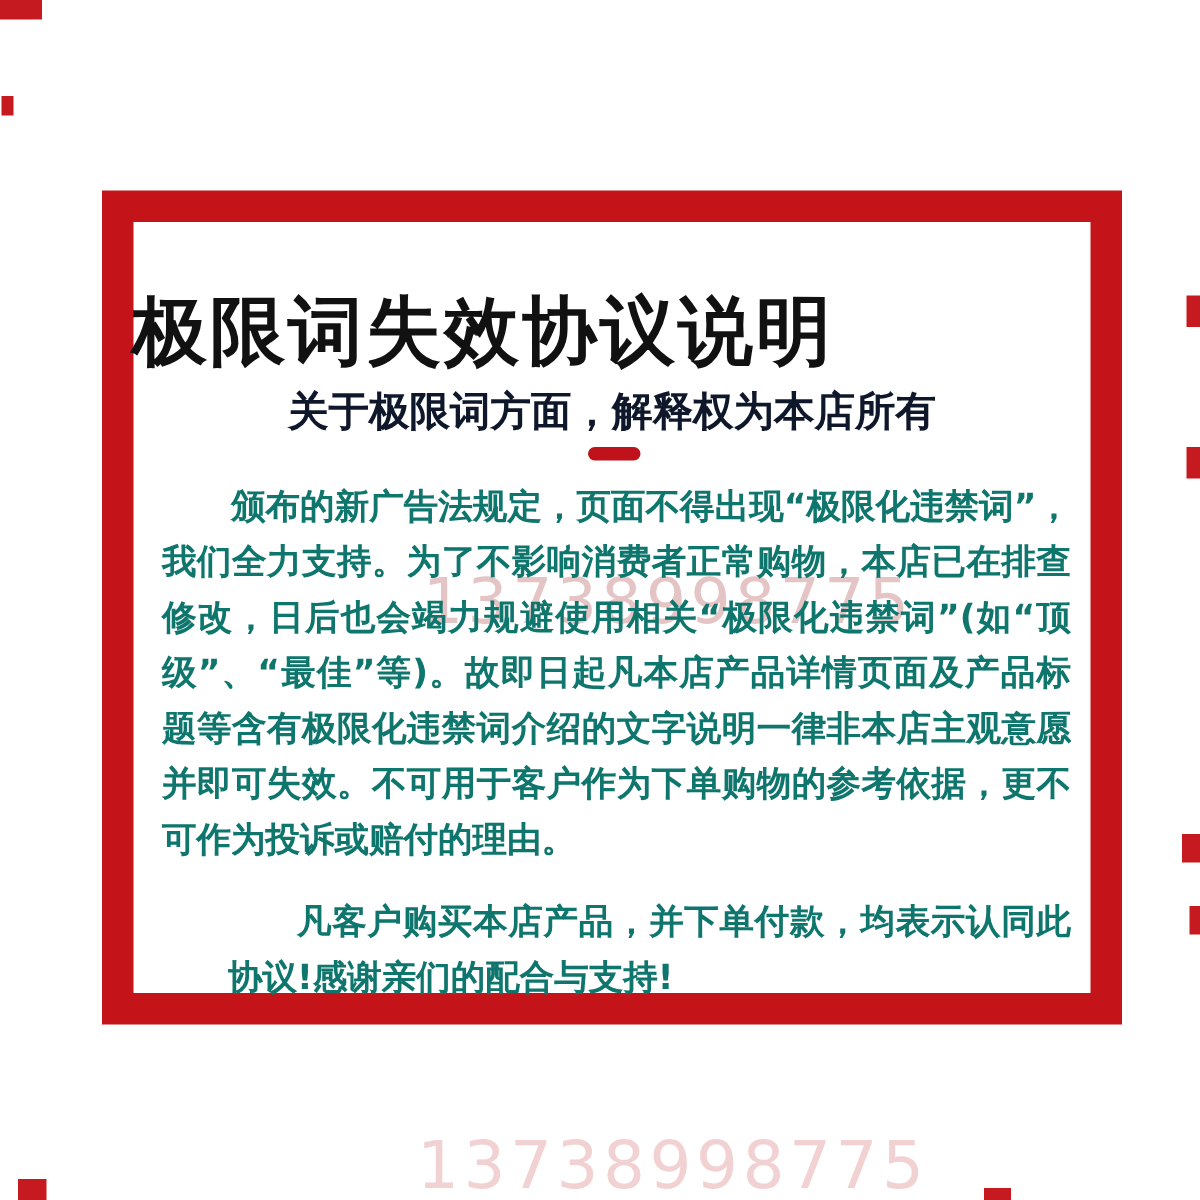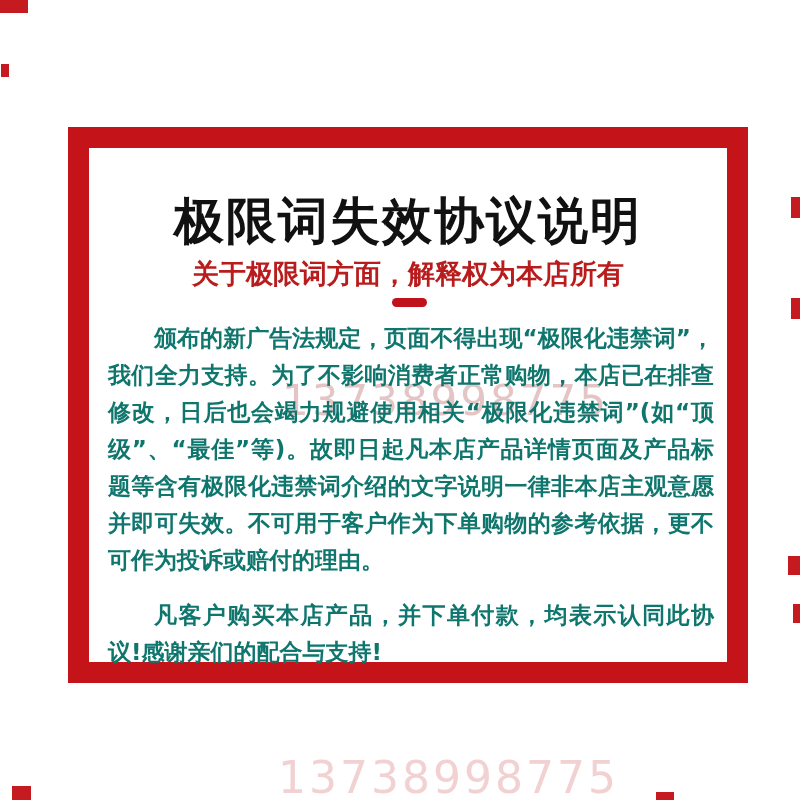--- a/index.html
+++ b/index.html
@@ -25,36 +25,35 @@
     height: 556px;
     box-sizing: border-box;
     border: 21px solid #c41319;
     background: #ffffff;
   }
   .title {
     position: absolute;
     left: 88px;
     top: 188px;
     width: 640px;
-    text-align: center;
     font-size: 50px;
     font-weight: 900;
     letter-spacing: 2px;
     color: #111111;
     white-space: nowrap;
   }
   .subtitle {
     position: absolute;
     left: 88px;
     top: 256px;
     width: 640px;
     text-align: center;
     font-size: 27px;
     font-weight: 700;
-    color: #b91c1c;
+    color: #0f172a;
     white-space: nowrap;
   }
   .dash {
     position: absolute;
     left: 392px;
     top: 298px;
     width: 35px;
     height: 9px;
     border-radius: 5px;
     background: #c0121a;
@@ -70,20 +69,21 @@
     line-height: 37px;
     text-align: justify;
     z-index: 2;
   }
   .bodytext p {
     margin: 0;
     text-indent: 2em;
   }
   .bodytext p + p {
     margin-top: 18px;
+    margin-left: 44px;
   }
   .watermark {
     position: absolute;
     font-weight: 400;
     letter-spacing: 3px;
     color: rgba(205, 148, 148, 0.55);
     z-index: 1;
     white-space: nowrap;
   }
   .watermark.mid {

